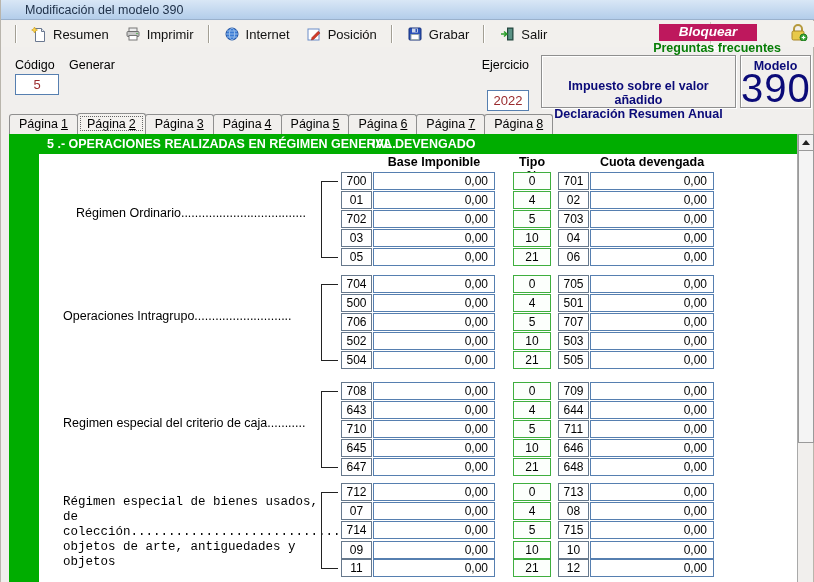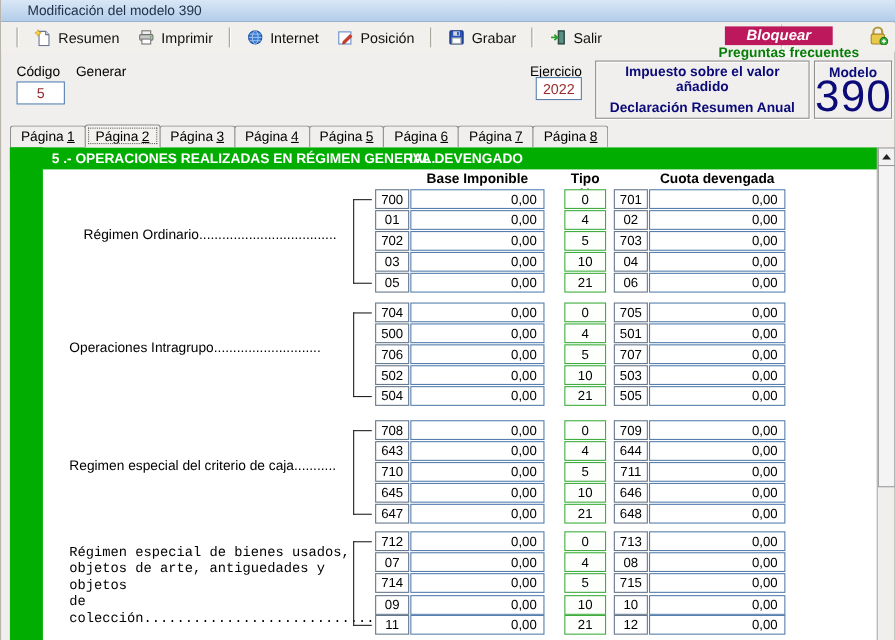--- a/index.html
+++ b/index.html
@@ -30,21 +30,21 @@
 
   
   .lbl { position:absolute; font-size:12.5px; color:#000; }
   .field { position:absolute; height:21px; background:#fff; border:1px solid #567fb0;
     font-size:13px; color:#9a2b2e; display:flex; align-items:center; }
   .field.center { justify-content:center; }
   .field.left { padding-left:6px; }
 
   .hdr-box { position:absolute; top:55px; height:53px; background:#f1efed;
     border:1px solid #8f8f8f; box-shadow:inset 1px 1px 0 #ffffff, 1px 1px 0 #ffffff; }
-  .tax-box { left:540px; width:195px; display:flex; flex-direction:column; justify-content:space-between; padding:2px 2px; }
+  .tax-box { left:540px; width:195px; display:flex; flex-direction:column; justify-content:space-between; padding:23px 2px; }
   .tax-box div { text-align:center; color:#0a0a78; font-weight:bold; font-size:12.5px; }
   .model-box { left:739px; width:71px; text-align:center; }
   .model-box .m1 { color:#0a0a78; font-weight:bold; font-size:12.5px; margin-top:3px; }
   .model-box .m2 { color:#0a0a78; font-size:40px; letter-spacing:1px; line-height:30px; }
 
   
   .tabs { position:absolute; left:8px; top:113px; height:21px; display:flex; align-items:center; }
   .tab { height:20px; padding:0 9px; background:#f1efed; border:1px solid #8f8f8f; border-bottom:none;
     border-radius:3px 3px 0 0; font-size:12.5px; display:flex; align-items:center; margin-right:-1px; color:#000; }
   .tab u { margin-left:3px; }
@@ -180,21 +180,21 @@
       <circle cx="15.5" cy="14.5" r="3.5" fill="#3aa83a" stroke="#1d7a1d"></circle>
       <path d="M15.5 12.7v3.6 M13.7 14.5h3.6" stroke="#fff" stroke-width="1.2"></path>
     </svg>
   </div>
 
   <div class="lbl" style="left:14px; top:58px;">Código</div>
   <div class="lbl" style="left:68px; top:58px;">Generar</div>
   <div class="lbl" style="left:478px; top:58px; width:50px; text-align:right;">Ejercicio</div>
 
   <div class="field center" style="left:14px; top:74px; width:44px;">5</div>
-  <div class="field center" style="left:486px; top:70px; width:42px;text-align:center;">2022</div>
+  <div class="field center" style="left:486px; top:90px; width:42px;text-align:center;">2022</div>
 
   <div class="hdr-box tax-box">
     <div>Impuesto sobre el valor añadido</div>
     <div>Declaración Resumen Anual</div>
   </div>
   <div class="hdr-box model-box">
     <div class="m1">Modelo</div>
     <div class="m2">390</div>
   </div>
 
@@ -364,22 +364,22 @@
             <div class="cell code c-code1">647</div>
             <div class="cell amount c-base">0,00</div>
             <div class="cell tipo c-tipo">21</div>
             <div class="cell code c-code2">648</div>
             <div class="cell amount c-cuota">0,00</div>
           </div>
         </div>
         <div class="block multiline" style="top: 349px;">
           <div class="block-label">
             <div>Régimen especial de bienes usados,</div>
+            <div>de colección.........................................</div>
             <div>objetos de arte, antiguedades y objetos</div>
-            <div>de colección.........................................</div>
           </div>
           <div class="bracket"></div>
           <div class="row" style="top: 0px;">
             <div class="cell code c-code1">712</div>
             <div class="cell amount c-base">0,00</div>
             <div class="cell tipo c-tipo">0</div>
             <div class="cell code c-code2">713</div>
             <div class="cell amount c-cuota">0,00</div>
           </div>
           <div class="row" style="top: 19px;">

